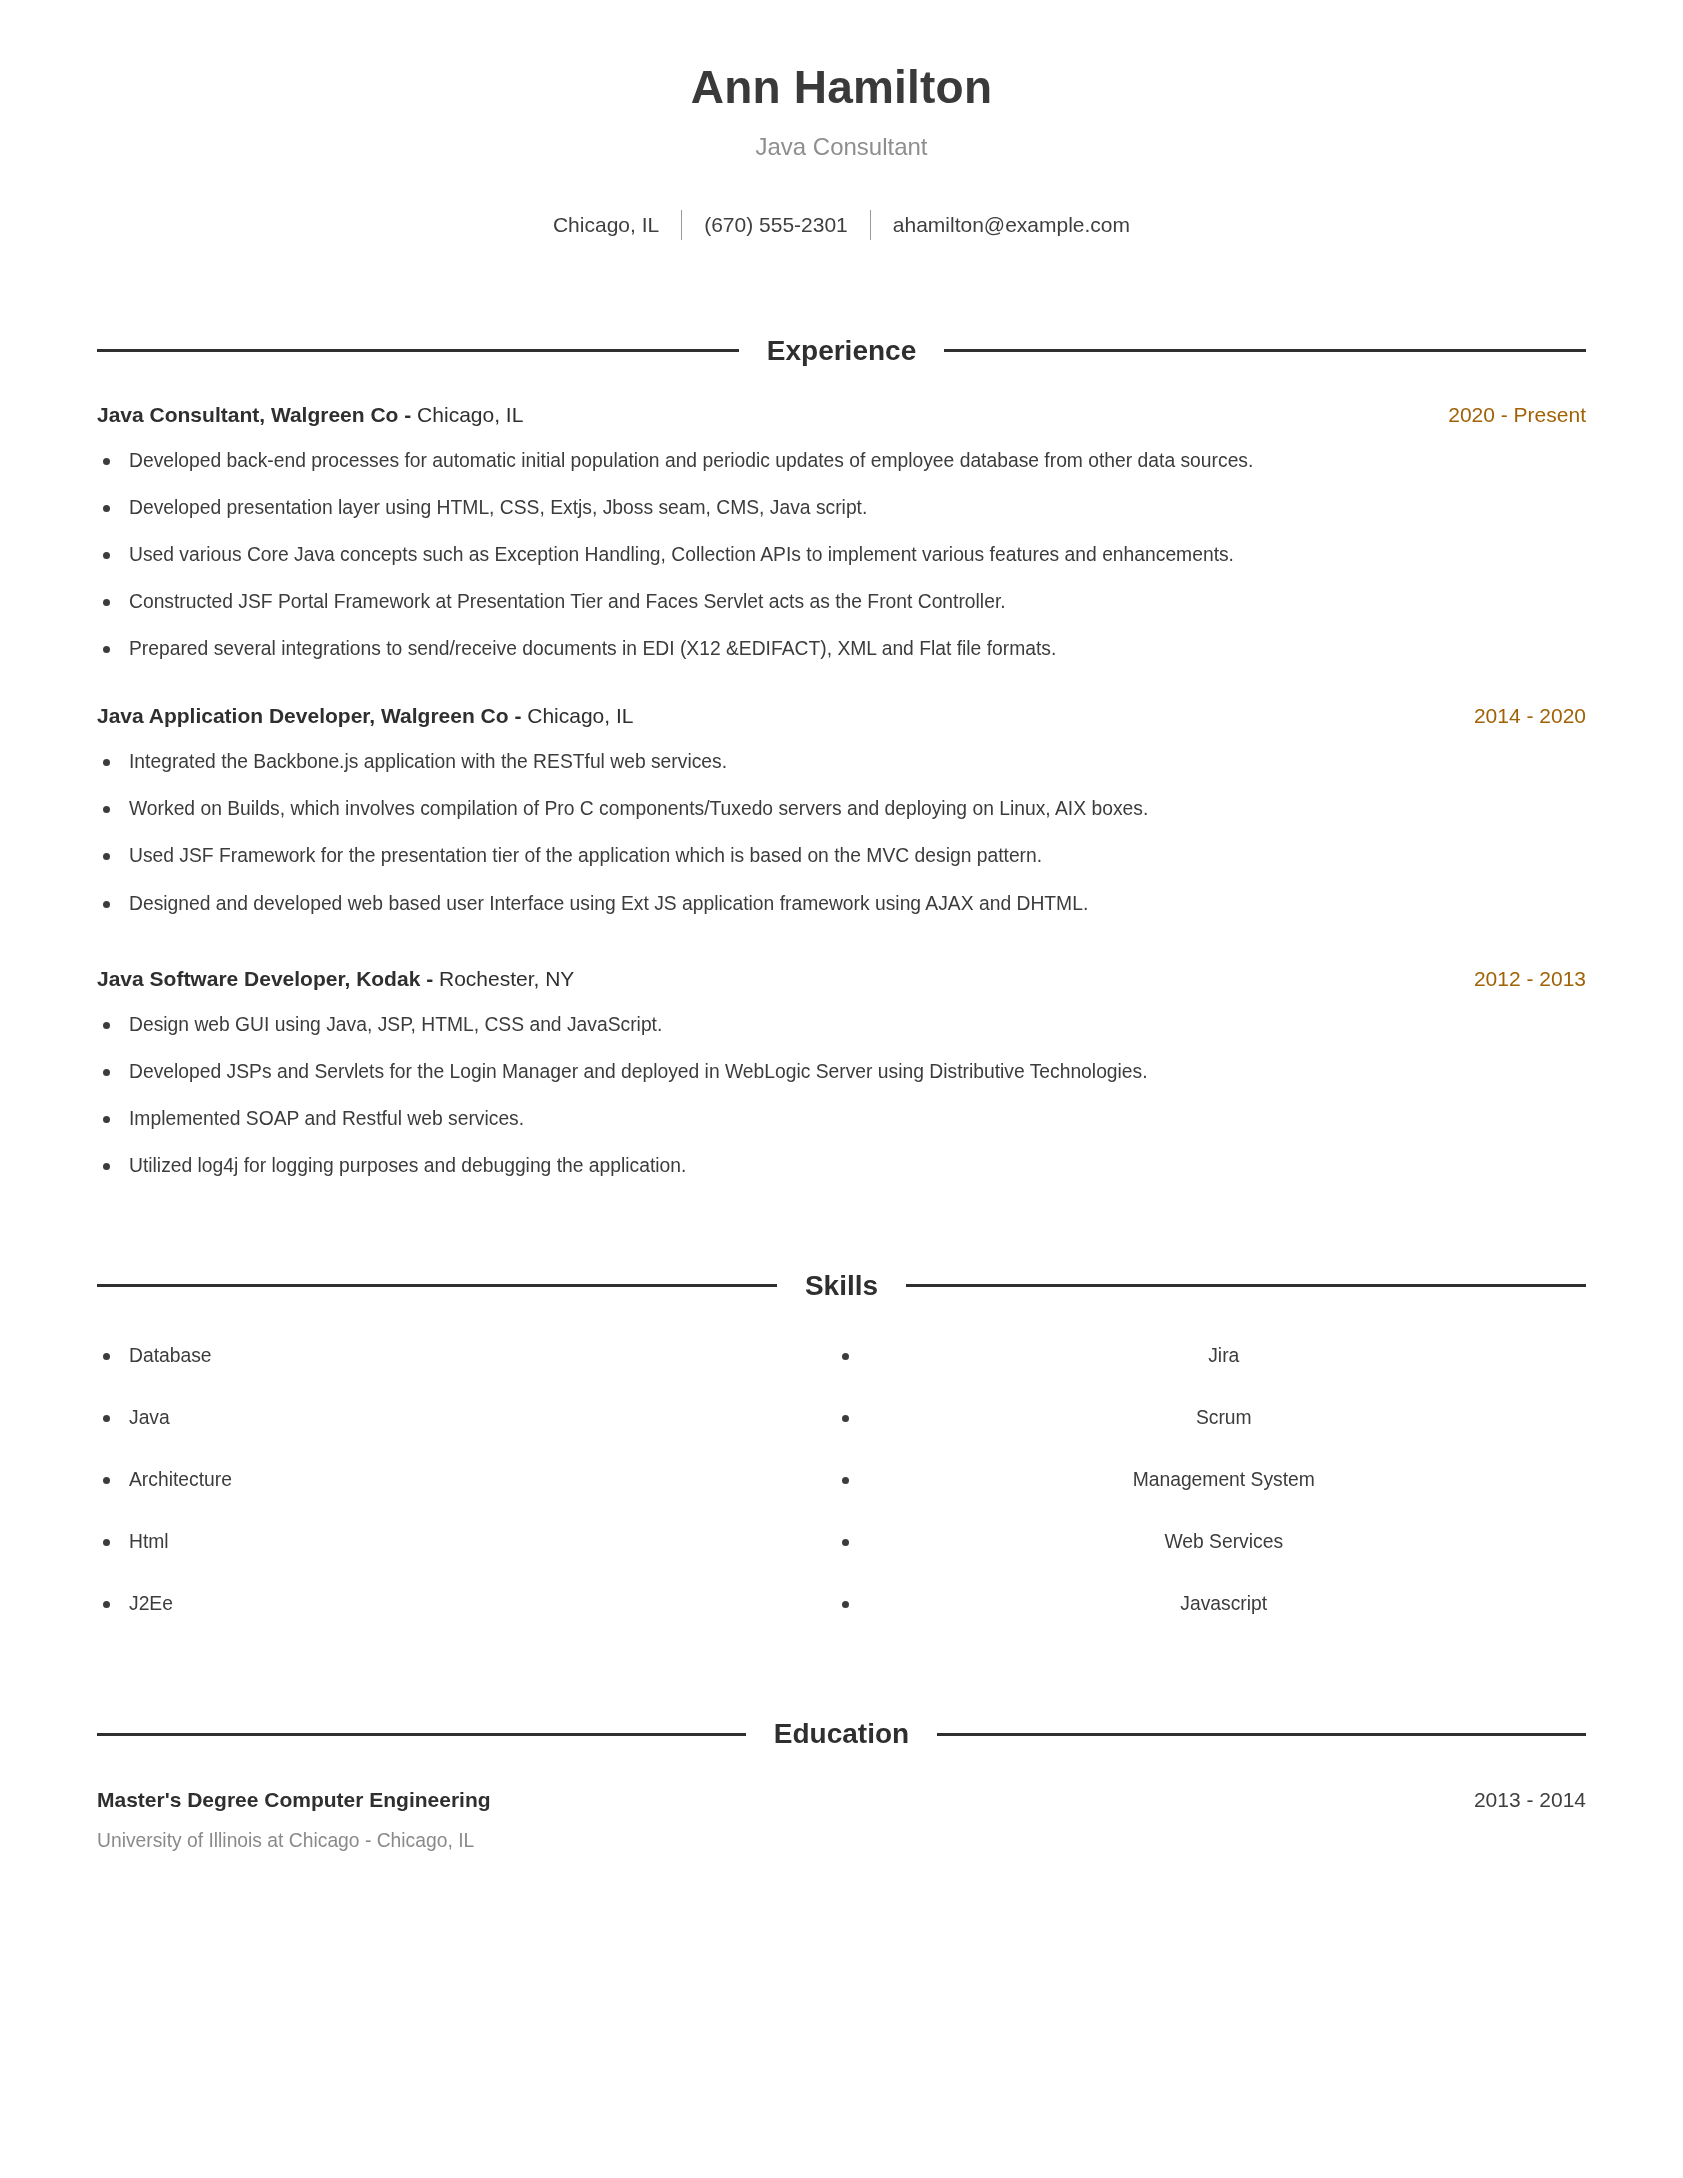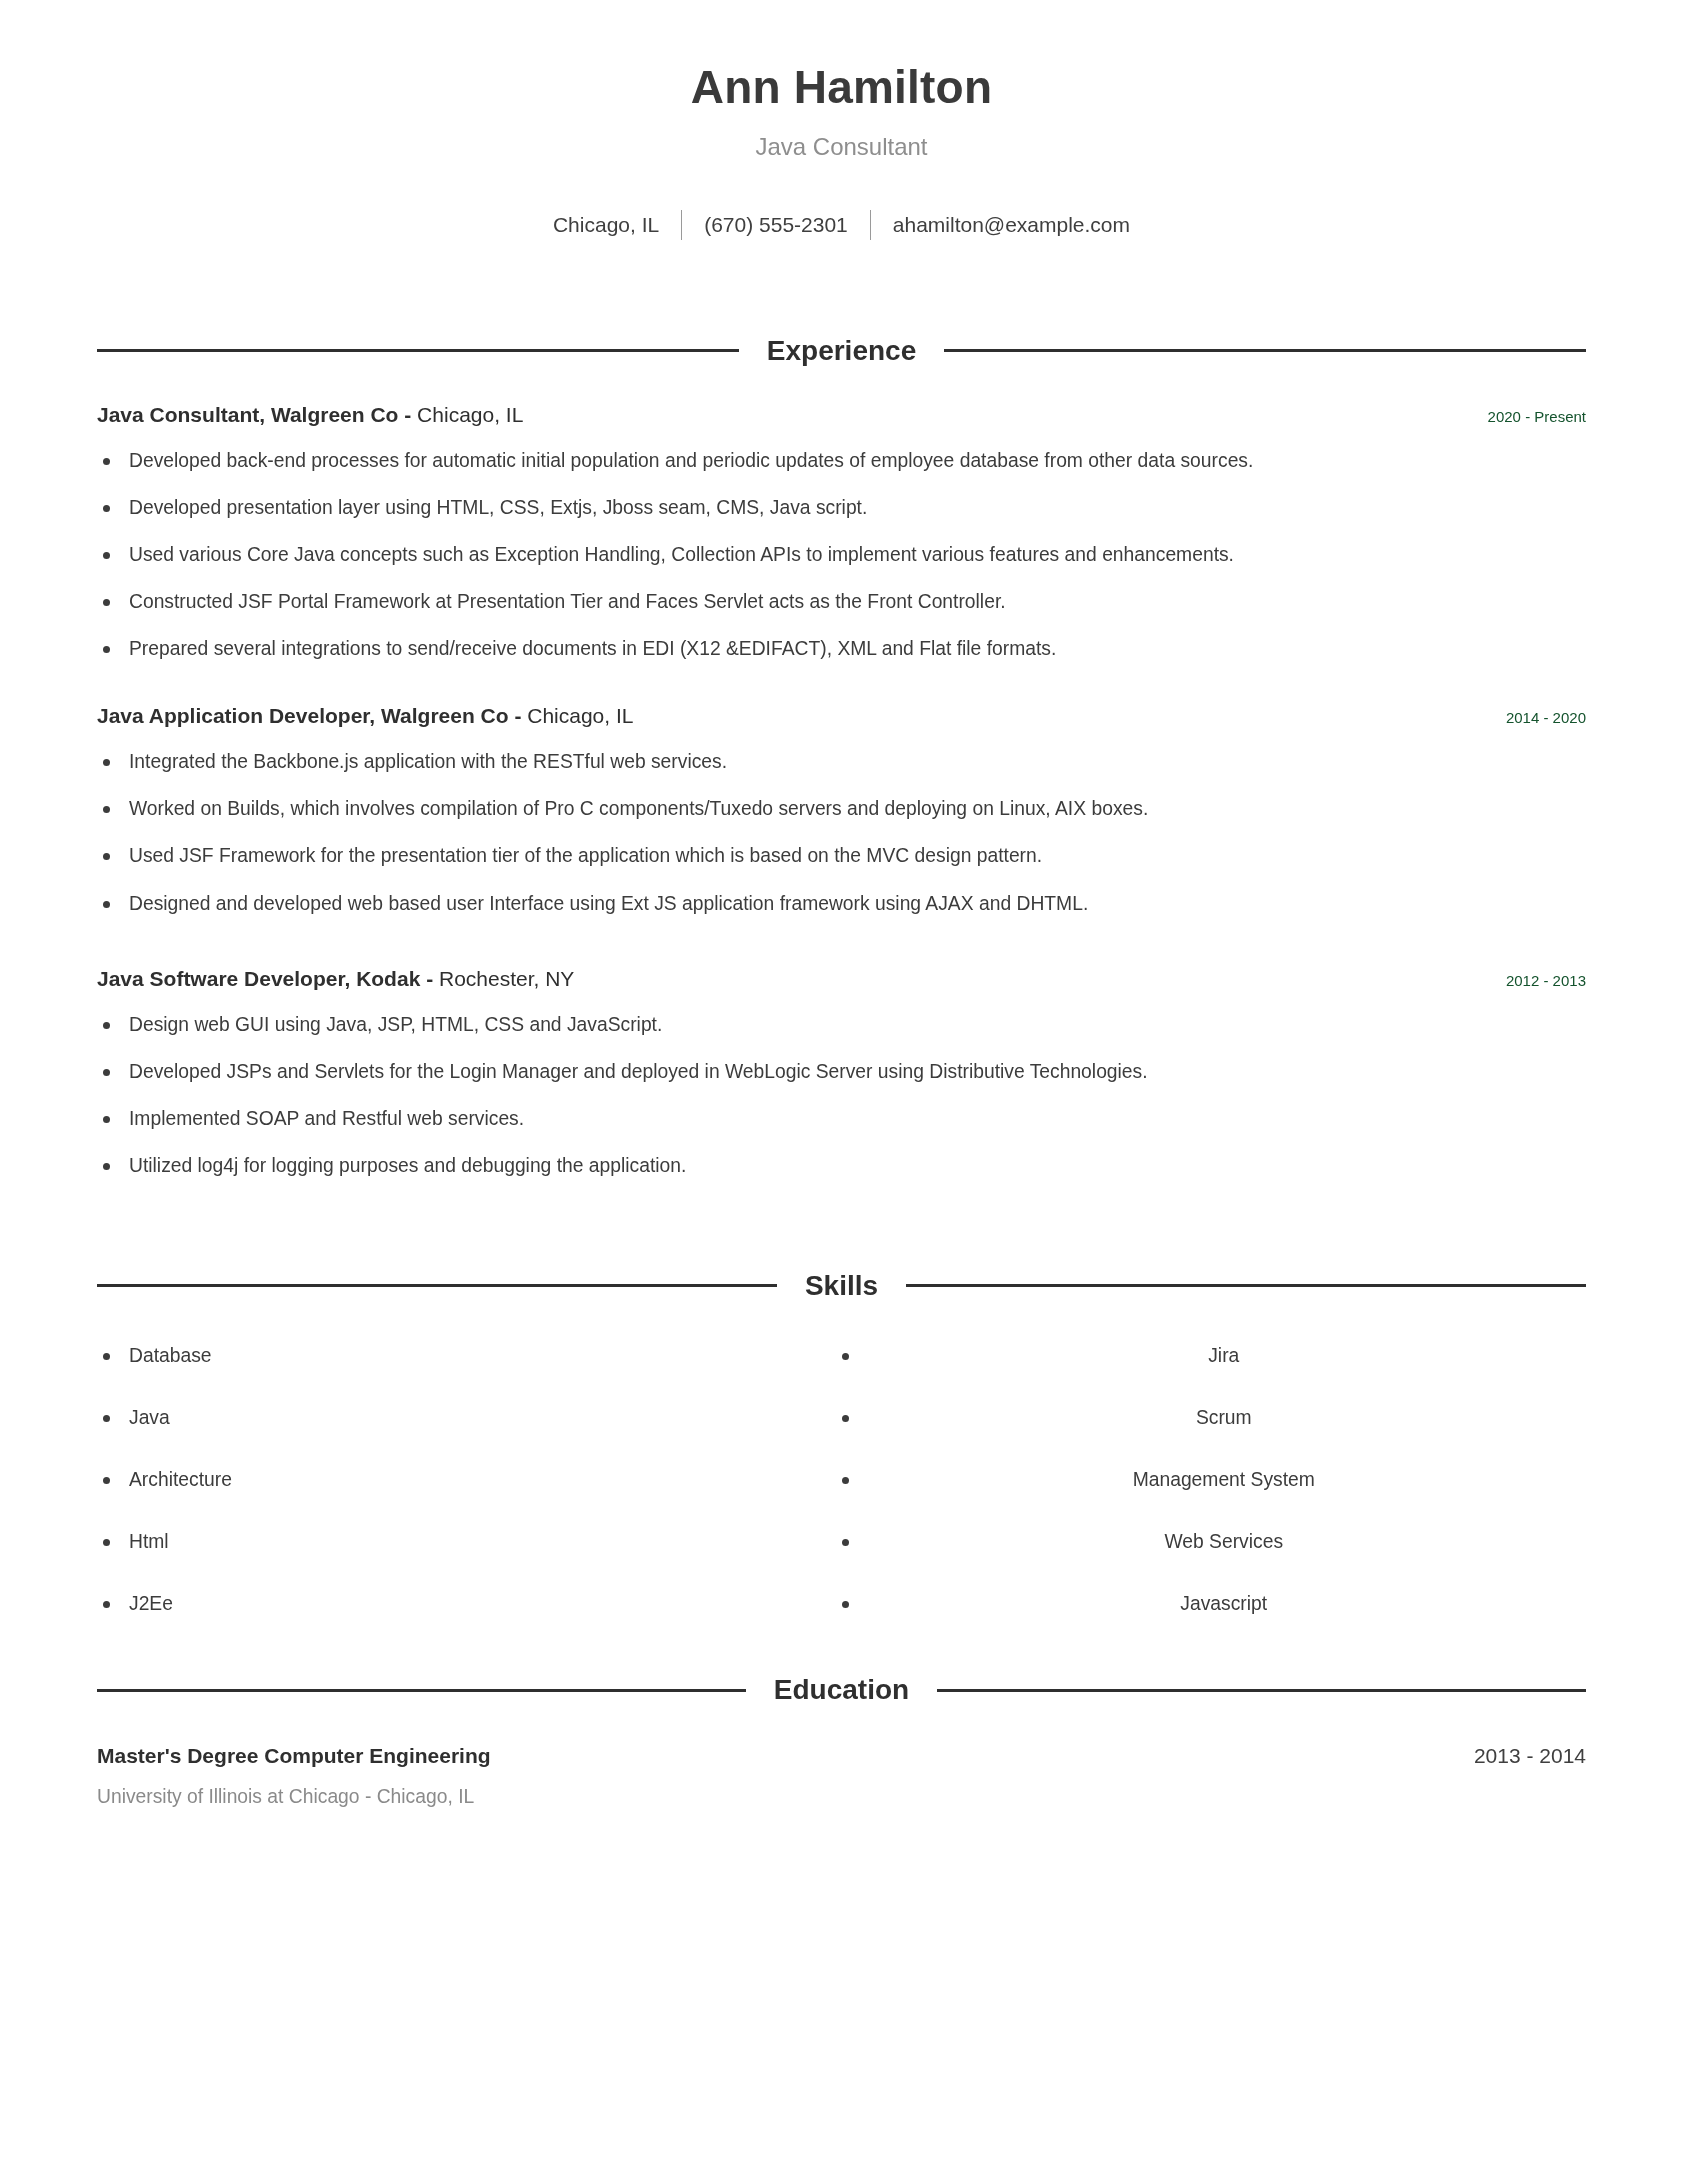--- a/index.html
+++ b/index.html
@@ -101,23 +101,23 @@
   .entry-role {
     color: #2f2f2f;
   }
   .entry-role .role-bold {
     font-weight: bold;
   }
   .entry-role .role-rest {
     font-weight: normal;
   }
   .entry-dates {
-    color: #14532d;
+    color: #a16207;
     white-space: nowrap;
-    font-size: 15px;
+    font-size: 21px;
   }
 
   ul.bullets {
     list-style: none;
     margin: 18px 0 0 0;
     padding: 0;
   }
   ul.bullets li {
     position: relative;
     padding-left: 32px;
@@ -194,21 +194,21 @@
   .edu-school {
     margin-top: 14px;
     font-size: 19.3px;
     color: #8a8a8a;
     line-height: 1.35;
   }
 
   
   .sp-exp-heading { margin-top: 95px; text-align: right; }
   .sp-skills-heading { margin-top: 91px; }
-  .sp-edu-heading { margin-top: 41px; }
+  .sp-edu-heading { margin-top: 85px; }
 </style>
 </head>
 <body>
 
 <div class="page">
 
   <div class="header">
     <h1 class="full-name">Ann Hamilton</h1>
     <div class="job-title">Java Consultant</div>
     <div class="contact-line">

